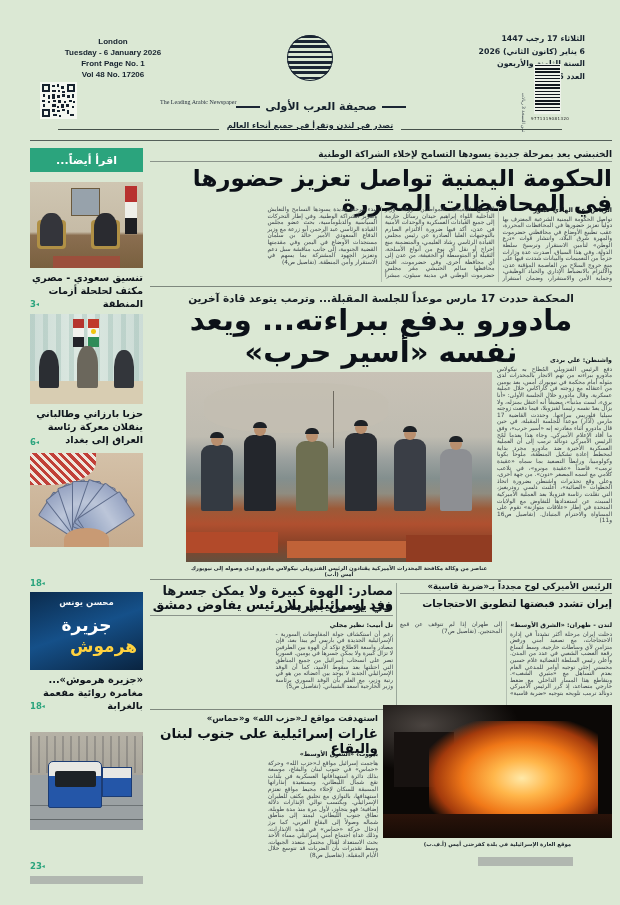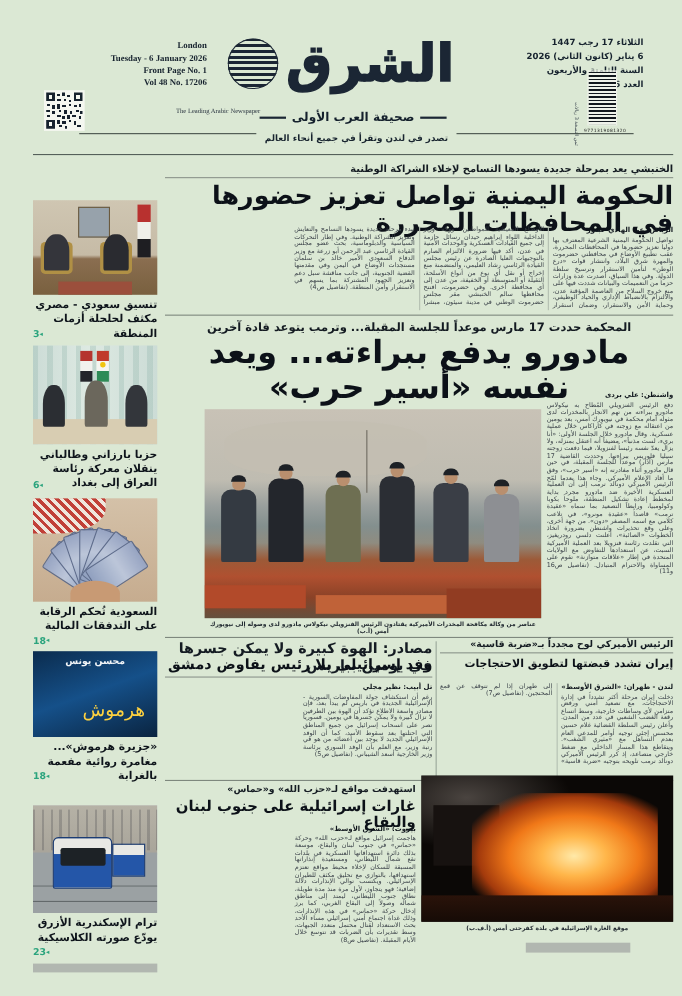--- a/index.html
+++ b/index.html
@@ -8,22 +8,22 @@
     position: relative;
     background: #dbe8d4;
     font-family: "DejaVu Sans", sans-serif;
     direction: rtl;
     color: #10161d;
     overflow: hidden;
   }
   .abs { position: absolute; }
 
   
-  .hdr-left { left:38px; top:36px; width:150px; direction:ltr; text-align:right;
-    font-family:Liberation Serif, serif; font-weight:bold;
+  .hdr-left { left:38px; top:36px; width:150px; direction:ltr; text-align:center;
+    font-family:Liberation Sans, sans-serif; font-weight:bold;
     font-size:8px; line-height:11px; color:#16222e; }
   .qr { left:40px; top:82px; width:37px; height:37px; background:#f4f7f0; padding:2px; }
   .logo-row { left:120px; top:22px; width:380px; height:72px; display:flex;
     align-items:center; justify-content:center; gap:7px; }
   .logo-word { font-size:47px; font-weight:900; color:#1b2634; letter-spacing:-2px;
     -webkit-text-stroke:1.4px #1b2634; line-height:1; }
   .globe { width:46px; height:46px; border-radius:50%; flex:0 0 auto;
     background: repeating-linear-gradient(180deg,#1b2634 0 2.6px,#dbe8d4 2.6px 5.2px);
     box-shadow: inset 0 0 0 1px #1b2634; }
   .logo-en { left:160px; top:99px; width:130px; direction:ltr; text-align:left;
@@ -33,21 +33,21 @@
   .logo-sub .txt { font-size:11px; font-weight:bold; margin:0 5px; white-space:nowrap; color:#14202c; }
   .hdr-right { left:442px; top:33px; width:143px; text-align:right;
     font-size:7.8px; font-weight:bold; line-height:12.5px; color:#16222e; }
   .price-note { left:521px; top:88px; height:44px; writing-mode:vertical-rl;
     font-size:4.5px; color:#3a444e; }
   .barcode { left:534px; top:64px; width:27px; height:50px;
     background: repeating-linear-gradient(180deg,#11171d 0 1.4px,#eef2ea 1.4px 3.2px);
     border:1px solid #eef2ea; }
   .barcode-digits { left:531px; top:116px; width:34px; direction:ltr; text-align:center;
     font-size:4px; letter-spacing:.4px; color:#222; }
-  .dist-row { left:72px; top:121px; width:504px; display:flex; align-items:flex-start; }
+  .dist-row { left:58px; top:121px; width:504px; display:flex; align-items:flex-end;text-decoration:underline; }
   .dist-row .line { flex:1; border-top:1px solid #45504a; }
   .dist-row .txt { font-size:8px; font-weight:bold; margin:0 8px; white-space:nowrap; color:#18242f; }
   .hdr-rule { left:30px; top:140px; width:582px; height:1px; background:#55605a; }
 
   
   .kicker { font-weight:bold; font-size:9px; color:#141b22; text-align:right;
     border-bottom:.5px solid #8b948b; padding-bottom:2px; }
   .headline { font-weight:900; color:#0c1118; text-align:right; letter-spacing:-.4px; line-height:1.1; }
   .byline { display:block; font-size:6.3px; font-weight:bold; color:#10161d; margin-bottom:2.5px; }
   .bodytext { font-size:5.8px; line-height:1.14; text-align:justify; color:#3c434a; column-fill:auto; }
@@ -105,21 +105,21 @@
   .ph-money .n1{transform:rotate(-57deg);} .ph-money .n2{transform:rotate(-38deg);}
   .ph-money .n3{transform:rotate(-19deg);} .ph-money .n4{transform:rotate(0deg);}
   .ph-money .n5{transform:rotate(19deg);} .ph-money .n6{transform:rotate(38deg);}
   .ph-money .n7{transform:rotate(57deg);}
   .ph-money .hand { left:30%; bottom:-4%; width:40%; height:24%; background:#c89a74; border-radius:50% 50% 0 0; }
 
   
   .ph-book { background:linear-gradient(160deg,#0b2c4e 0%,#155089 48%,#0a2440 100%); }
   .bk-author { top:7%; left:0; right:0; text-align:center; color:#f2f5f8; font-size:8.5px; font-weight:bold; }
   .bk-t1 { top:30%; left:0; right:0; text-align:center; color:#ffffff; font-size:17px; font-weight:900; }
-  .bk-t2 { top:57%; left:0; right:0; text-align:center; color:#ffd23f; font-size:17px; font-weight:400;padding-left:34px; }
+  .bk-t2 { top:57%; left:0; right:0; text-align:center; color:#ffd23f; font-size:17px; font-weight:700;padding-left:34px; }
 
   
   .ph-tram { background:#cdd3d2; }
   .ph-tram .bldg { left:0; top:0; width:100%; height:46%;
     background:linear-gradient(180deg,#b6b2a6 0%,#a8a49a 100%); }
   .ph-tram .win { left:0; top:4%; width:100%; height:38%;
     background:repeating-linear-gradient(90deg,rgba(70,70,75,.28) 0 2px,transparent 2px 8px); }
   .ph-tram .road { left:0; bottom:0; width:100%; height:56%; background:#9ba1a3; }
   .ph-tram .rail1 { left:0; bottom:10%; width:100%; height:1.5px; background:#63696b; }
   .ph-tram .rail2 { left:0; bottom:24%; width:100%; height:1.5px; background:#6d7375; }
@@ -235,21 +235,20 @@
         <rect x="18" y="22" width="2" height="2"></rect>
       <rect x="22" y="23" width="2" height="3"></rect>
         <rect x="25" y="26" width="3" height="2"></rect>
         <rect x="10" y="26" width="3" height="2"></rect>
         <rect x="15" y="27" width="2" height="2"></rect>
     </g>
   </svg>
 </div>
 
 <div class="abs logo-row">
-  <span class="logo-word">الشرق</span>
   <span class="globe"></span>
 </div>
 
 <div class="abs logo-en">The Leading Arabic Newspaper</div>
 
 <div class="abs logo-sub">
   <span class="line"></span>
   <span class="txt">صحيفة العرب الأولى</span>
   <span class="line"></span>
 </div>
@@ -268,20 +267,21 @@
 <div class="abs dist-row">
   <span class="line"></span>
   <span class="txt">تصدر في لندن وتقرأ في جميع أنحاء العالم</span>
   <span class="line"></span>
 </div>
 
 <div class="abs hdr-rule"></div>
 
 <div class="abs side">
 
+  <div class="abs side-banner">اقرأ أيضاً...</div>
 
   <div class="abs ph ph-meet" style="top:34px; left:0; right:0; height:86px;">
     <div class="paint"></div>
     <div class="flag-eg"></div>
     <div class="chair1"></div>
     <div class="chair2"></div>
     <div class="man1"></div>
     <div class="man2"></div>
     <div class="rug"></div>
   </div>
@@ -310,45 +310,44 @@
     <div class="note n1"></div>
     <div class="note n2"></div>
     <div class="note n3"></div>
     <div class="note n4"></div>
     <div class="note n5"></div>
     <div class="note n6"></div>
     <div class="note n7"></div>
     <div class="hand"></div>
   </div>
   <div class="abs side-title" style="top:403px; left:0; right:0; height:38px;">
-    <span>السعودية تُحكم الرقابة على التدفقات المالية</span>
     <span class="pagenum"><span>18</span><span class="tri">◂</span></span>
   </div>
 
   <div class="abs ph ph-book" style="top:444px; left:0; right:0; height:78px;">
     <div class="bk-author">محسن يونس</div>
+    <div class="bk-t1">جزيرة</div>
     <div class="bk-t2">هرموش</div>
   </div>
   <div class="abs side-title" style="top:526px; left:0; right:0; height:38px;">
     <span>«جزيرة هرموش»... مغامرة روائية مفعمة بالغرابة</span>
     <span class="pagenum"><span>18</span><span class="tri">◂</span></span>
   </div>
 
   <div class="abs ph ph-tram" style="top:584px; left:0; right:0; height:98px;">
     <div class="bldg"></div>
     <div class="win"></div>
     <div class="road"></div>
     <div class="rail2"></div>
     <div class="rail1"></div>
     <div class="car2"></div>
     <div class="car1"></div>
     <div class="shield"></div>
   </div>
   <div class="abs side-title" style="top:686px; left:0; right:0; height:38px;">
-    <span>ترام الإسكندرية الأزرق يودّع صورته الكلاسيكية</span>
     <span class="pagenum"><span>23</span><span class="tri">◂</span></span>
   </div>
 
   <div class="abs bar" style="top:728px; left:0; right:0; height:8px;"></div>
 </div>
 
 <div class="abs kicker yemen-kicker">الخنبشي يعد بمرحلة جديدة يسودها التسامح لإخلاء الشراكة الوطنية</div>
 <h1 class="abs headline yemen-headline">الحكومة اليمنية تواصل تعزيز حضورها في المحافظات المحررة</h1>
 <div class="abs bodytext cols4 yemen-body">
   <span class="byline">الرياض: عبد الهادي حبتور</span>

